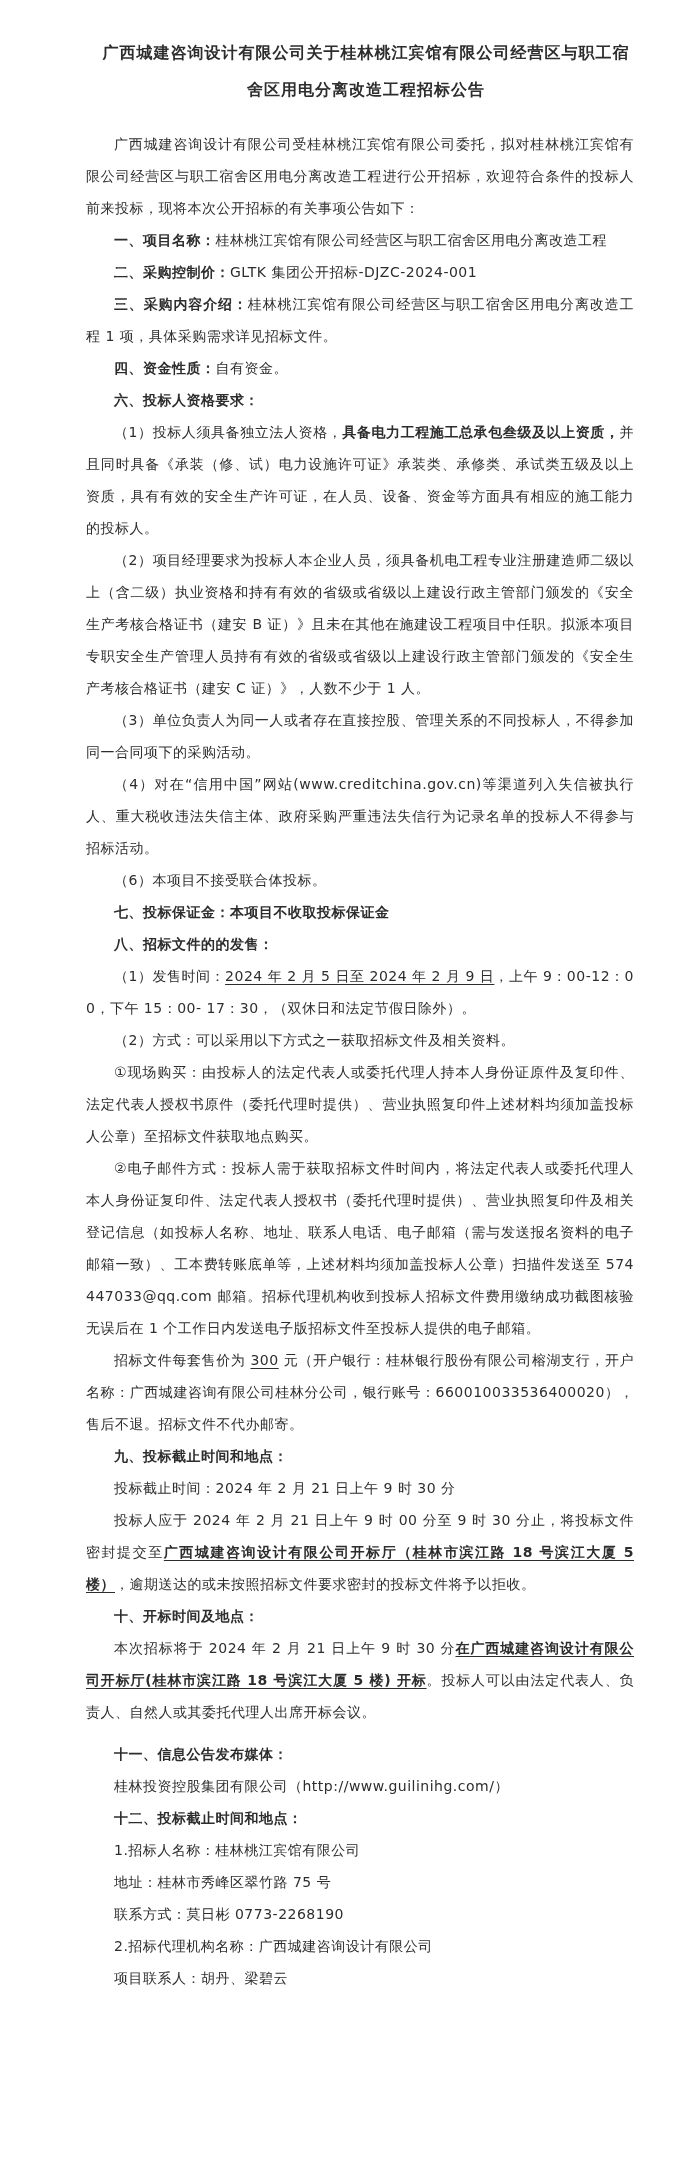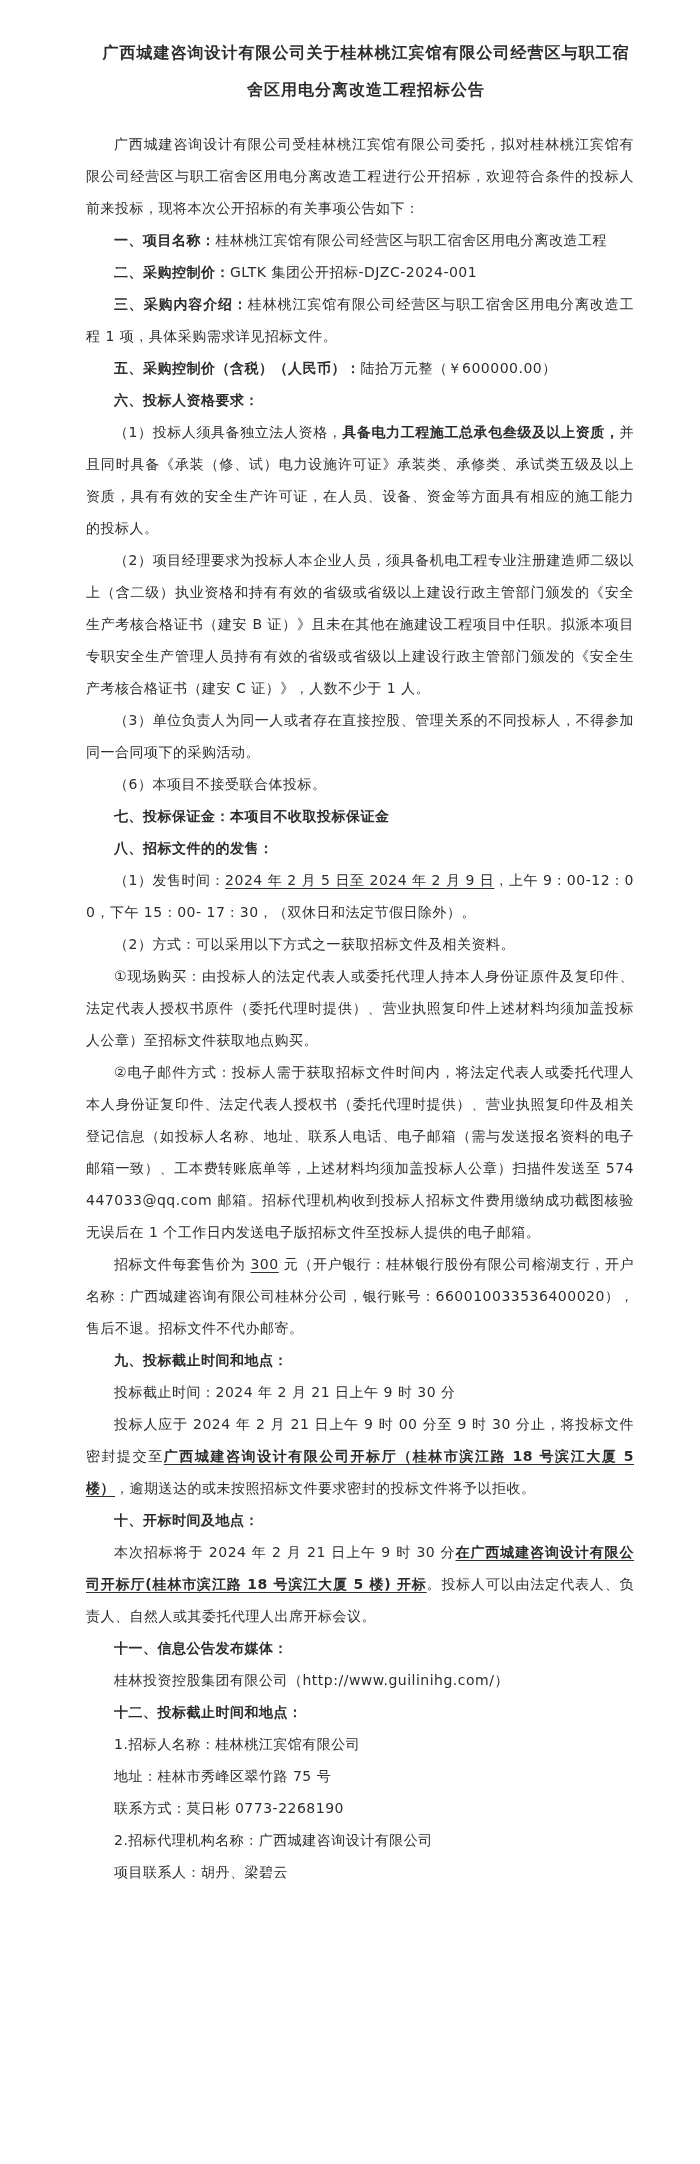--- a/index.html
+++ b/index.html
@@ -34,38 +34,39 @@
     font-size: 16px;
     font-weight: bold;
     line-height: 37px;
     text-align: center;
     text-indent: 0;
     letter-spacing: 1px;
     margin: 0 0 20px 12px;
     word-break: normal;
   }
   .para.gap { }
-  .para.smallgap { }
+  .para.smallgap { margin-top: 10px; }
   .b { font-weight: bold; }
   .u { text-decoration: underline; text-underline-offset: 3px; }
 </style>
 </head>
 <body>
 
 <div class="page">
     <div class="para title"><span>广西城建咨询设计有限公司关于桂林桃江宾馆有限公司经营区与职工宿舍区用电分离改造工程招标公告</span></div>
     <div class="para"><span>广西城建咨询设计有限公司受桂林桃江宾馆有限公司委托，拟对桂林桃江宾馆有限公司经营区与职工宿舍区用电分离改造工程进行公开招标，欢迎符合条件的投标人前来投标，现将本次公开招标的有关事项公告如下：</span></div>
     <div class="para"><span class="b">一、项目名称：</span><span>桂林桃江宾馆有限公司经营区与职工宿舍区用电分离改造工程</span></div>
     <div class="para"><span class="b">二、采购控制价：</span><span>GLTK 集团公开招标-DJZC-2024-001</span></div>
     <div class="para"><span class="b">三、采购内容介绍：</span><span>桂林桃江宾馆有限公司经营区与职工宿舍区用电分离改造工程 1 项，具体采购需求详见招标文件。</span></div>
-    <div class="para"><span class="b">五、采购控制价（含税）（人民币）：</span><span>陆拾万元整（￥600000.00）</span></div>
+    <div class="para"><span class="b">四、资金性质：</span><span>自有资金。</span></div>
     <div class="para"><span class="b">六、投标人资格要求：</span></div>
     <div class="para"><span>（1）投标人须具备独立法人资格，</span><span class="b">具备电力工程施工总承包叁级及以上资质，</span><span>并且同时具备《承装（修、试）电力设施许可证》承装类、承修类、承试类五级及以上资质，具有有效的安全生产许可证，在人员、设备、资金等方面具有相应的施工能力的投标人。</span></div>
     <div class="para"><span>（2）项目经理要求为投标人本企业人员，须具备机电工程专业注册建造师二级以上（含二级）执业资格和持有有效的省级或省级以上建设行政主管部门颁发的《安全生产考核合格证书（建安 B 证）》且未在其他在施建设工程项目中任职。拟派本项目专职安全生产管理人员持有有效的省级或省级以上建设行政主管部门颁发的《安全生产考核合格证书（建安 C 证）》，人数不少于 1 人。</span></div>
     <div class="para"><span>（3）单位负责人为同一人或者存在直接控股、管理关系的不同投标人，不得参加同一合同项下的采购活动。</span></div>
+    <div class="para"><span>（4）对在“信用中国”网站(www.creditchina.gov.cn)等渠道列入失信被执行人、重大税收违法失信主体、政府采购严重违法失信行为记录名单的投标人不得参与招标活动。</span></div>
     <div class="para"><span>（6）本项目不接受联合体投标。</span></div>
     <div class="para"><span class="b">七、投标保证金：本项目不收取投标保证金</span></div>
     <div class="para gap"><span class="b">八、招标文件的的发售：</span></div>
     <div class="para"><span>（1）发售时间：</span><span class="u">2024 年 2 月 5 日至 2024 年 2 月 9 日</span><span>，上午 9：00-12：00，下午 15：00- 17：30，（双休日和法定节假日除外）。</span></div>
     <div class="para"><span>（2）方式：可以采用以下方式之一获取招标文件及相关资料。</span></div>
     <div class="para"><span>①现场购买：由投标人的法定代表人或委托代理人持本人身份证原件及复印件、法定代表人授权书原件（委托代理时提供）、营业执照复印件上述材料均须加盖投标人公章）至招标文件获取地点购买。</span></div>
     <div class="para"><span>②电子邮件方式：投标人需于获取招标文件时间内，将法定代表人或委托代理人本人身份证复印件、法定代表人授权书（委托代理时提供）、营业执照复印件及相关登记信息（如投标人名称、地址、联系人电话、电子邮箱（需与发送报名资料的电子邮箱一致）、工本费转账底单等，上述材料均须加盖投标人公章）扫描件发送至 574447033@qq.com 邮箱。招标代理机构收到投标人招标文件费用缴纳成功截图核验无误后在 1 个工作日内发送电子版招标文件至投标人提供的电子邮箱。</span></div>
     <div class="para"><span>招标文件每套售价为 </span><span class="u">300</span><span> 元（开户银行：桂林银行股份有限公司榕湖支行，开户名称：广西城建咨询有限公司桂林分公司，银行账号：660010033536400020），售后不退。招标文件不代办邮寄。</span></div>
     <div class="para"><span class="b">九、投标截止时间和地点：</span></div>
     <div class="para"><span>投标截止时间：2024 年 2 月 21 日上午 9 时 30 分</span></div>

